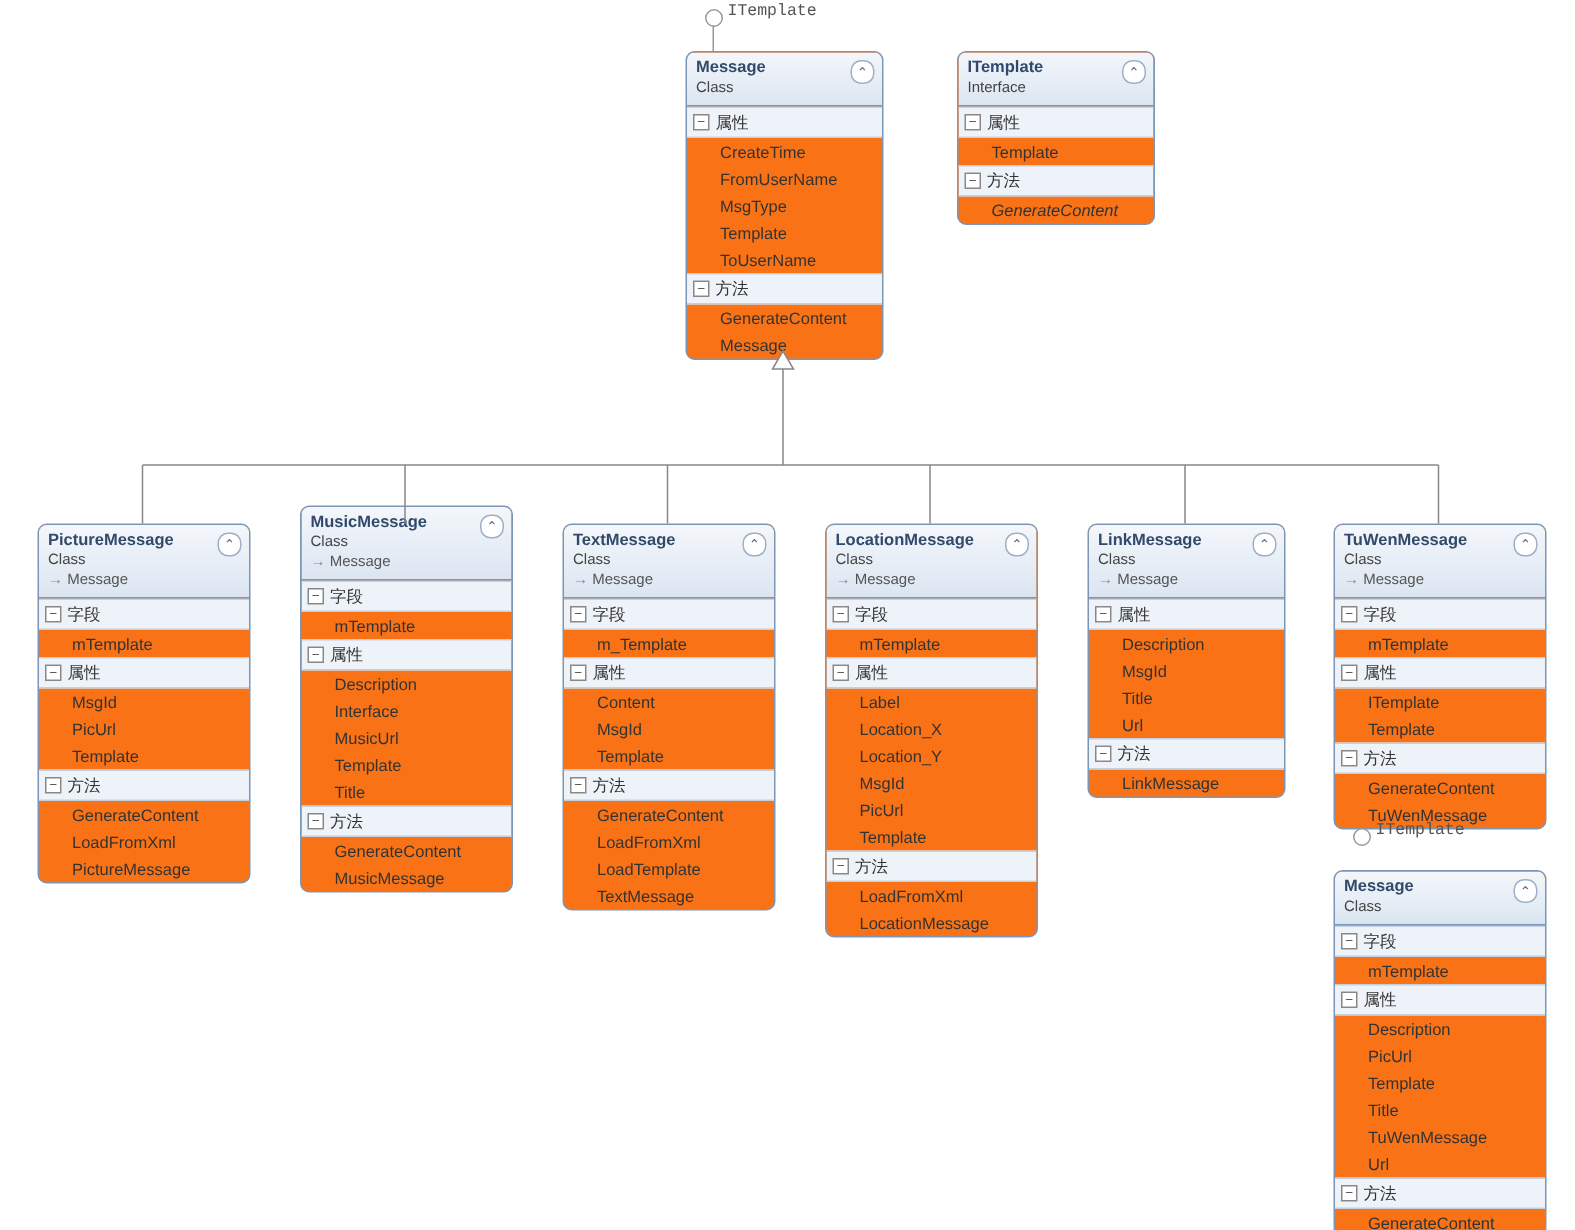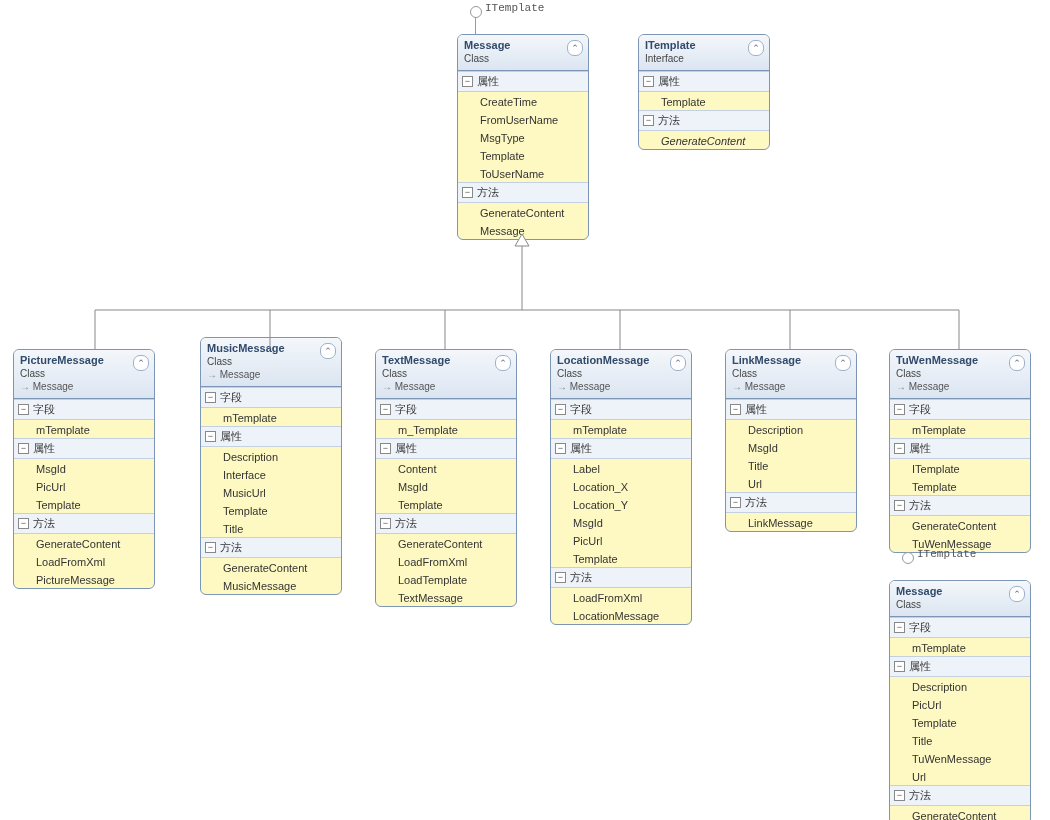--- a/index.html
+++ b/index.html
@@ -1,17 +1,17 @@
 <!DOCTYPE html>
 <html><head>
 <meta charset="utf-8">
 <style>
 body{margin:0;font:11px "Microsoft YaHei","SimSun",Arial,sans-serif;background:#fff;color:#333}
 .canvas{position:relative;width:1050px;height:820px}
-.cls{position:absolute;border:1px solid #7d96b5;border-radius:6px;overflow:hidden;background:#fef9c3}
+.cls{position:absolute;border:1px solid #7d96b5;border-radius:6px;overflow:hidden;background:#f97316}
 .hdr{background:linear-gradient(#f4f7fb,#dbe5f1);padding:4px 6px 6px;border-bottom:1px solid #7d96b5;position:relative}
 .ttl{font-weight:700;color:#314a6b}
 .sub{color:#444;font-size:10px;margin-top:2px}
 .inh{font-size:10px;color:#555;margin-top:2px}
 .inh::before{content:"→ ";font-size:10px;color:#888}
 .chev{position:absolute;right:5px;top:5px;width:14px;height:14px;border:1px solid #9db0c8;border-radius:7px;background:#fff;display:flex;align-items:center;justify-content:center;font-size:9px;color:#668}
 .sec{background:#eef3f9;border-top:1px solid #c3d0e0;border-bottom:1px solid #c3d0e0;padding:2px 4px;font-size:11px;color:#333;display:flex;align-items:center}
 .sec .tgl{width:9px;height:9px;border:1px solid #888;margin-right:4px;display:flex;align-items:center;justify-content:center;font-size:9px;line-height:9px;background:#fff;color:#555}
 .mbr{padding:4px 4px 2px 22px;position:relative;font-family:Liberation Sans, sans-serif;font-size:11px;white-space:nowrap}
 .lolli{position:absolute;border:1px solid #999;border-radius:50%;width:10px;height:10px;background:#fff}
@@ -42,21 +42,21 @@
       <div class="hdr">
         <div class="ttl">ITemplate</div>
         <div class="sub">Interface</div>
         <div class="chev">⌃</div>
       </div>
       <div class="sec"><span class="tgl">−</span>属性</div>
       <div class="mbr">Template</div>
       <div class="sec"><span class="tgl">−</span>方法</div>
       <div class="mbr" style="font-style: italic;">GenerateContent</div>
     </div>
-    <div class="cls" style="left: 13px; top: 349px; width: 140px;">
+    <div class="cls" style="left: 25px; top: 349px; width: 140px;">
       <div class="hdr">
         <div class="ttl">PictureMessage</div>
         <div class="sub">Class</div>
         <div class="inh">Message</div>
         <div class="chev">⌃</div>
       </div>
       <div class="sec"><span class="tgl">−</span>字段</div>
       <div class="mbr">mTemplate</div>
       <div class="sec"><span class="tgl">−</span>属性</div>
       <div class="mbr">MsgId</div>

